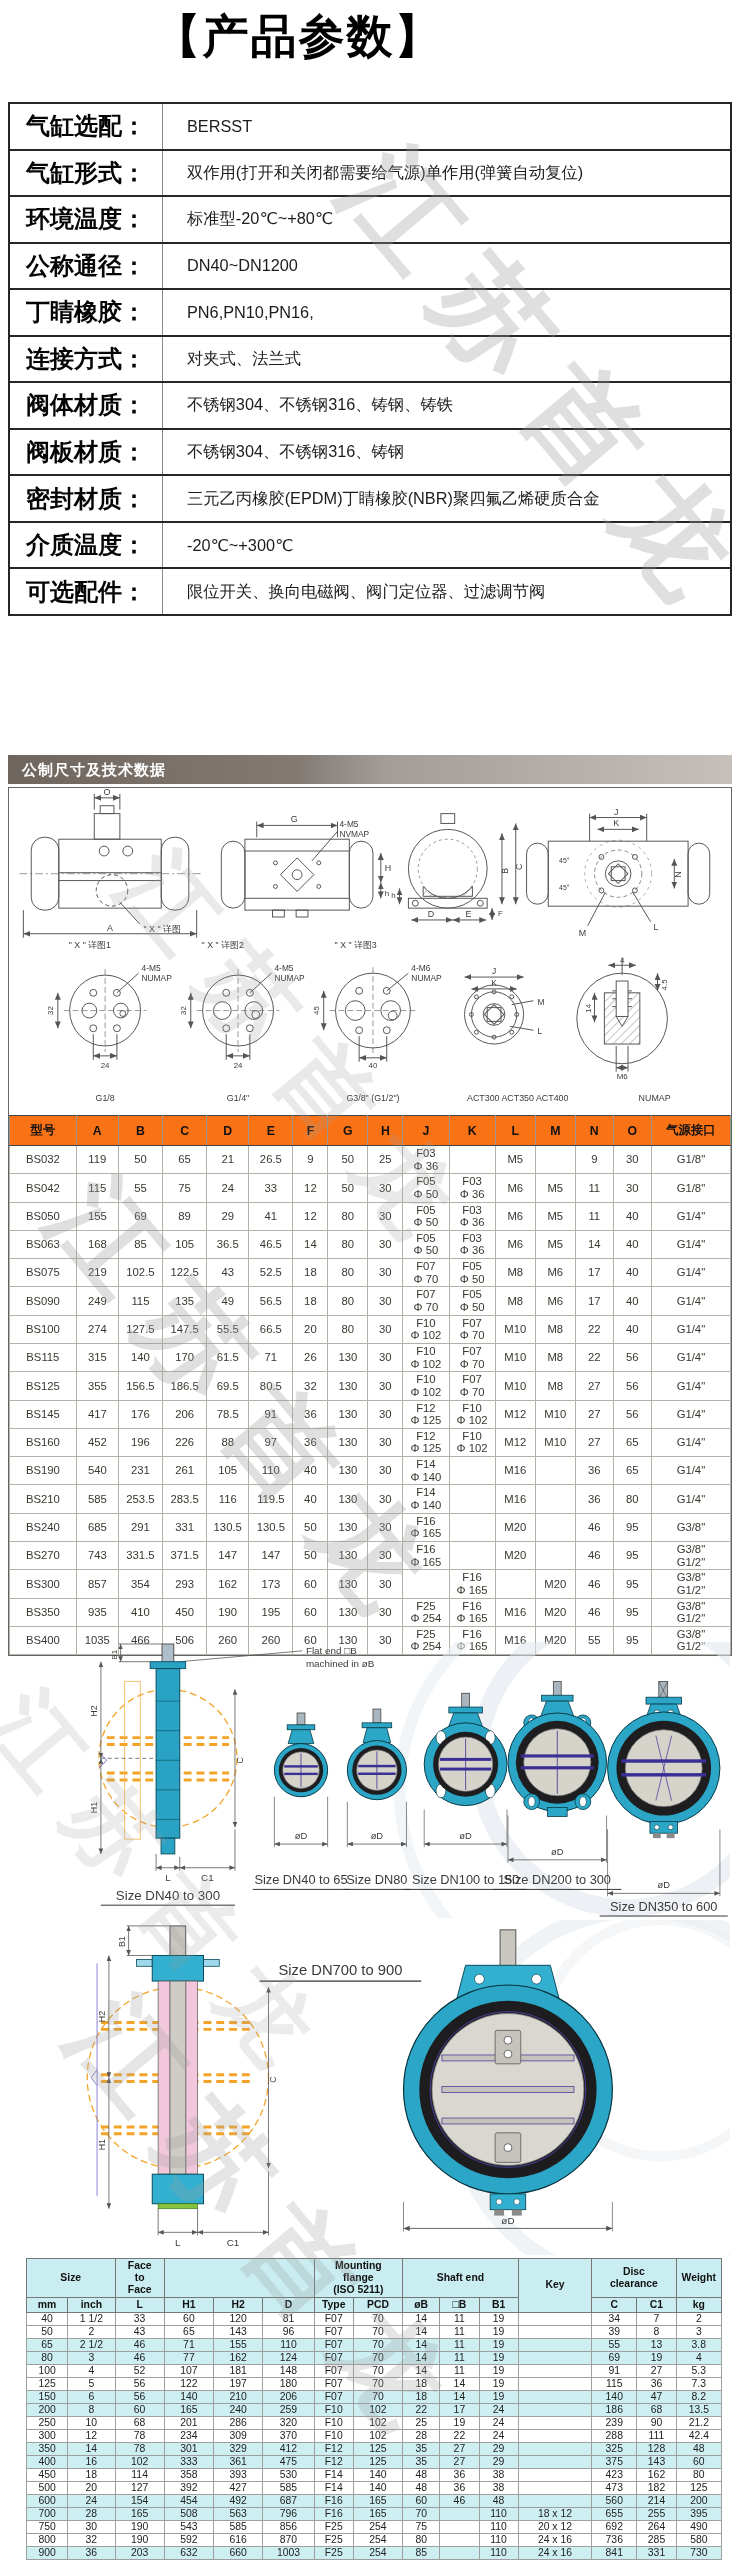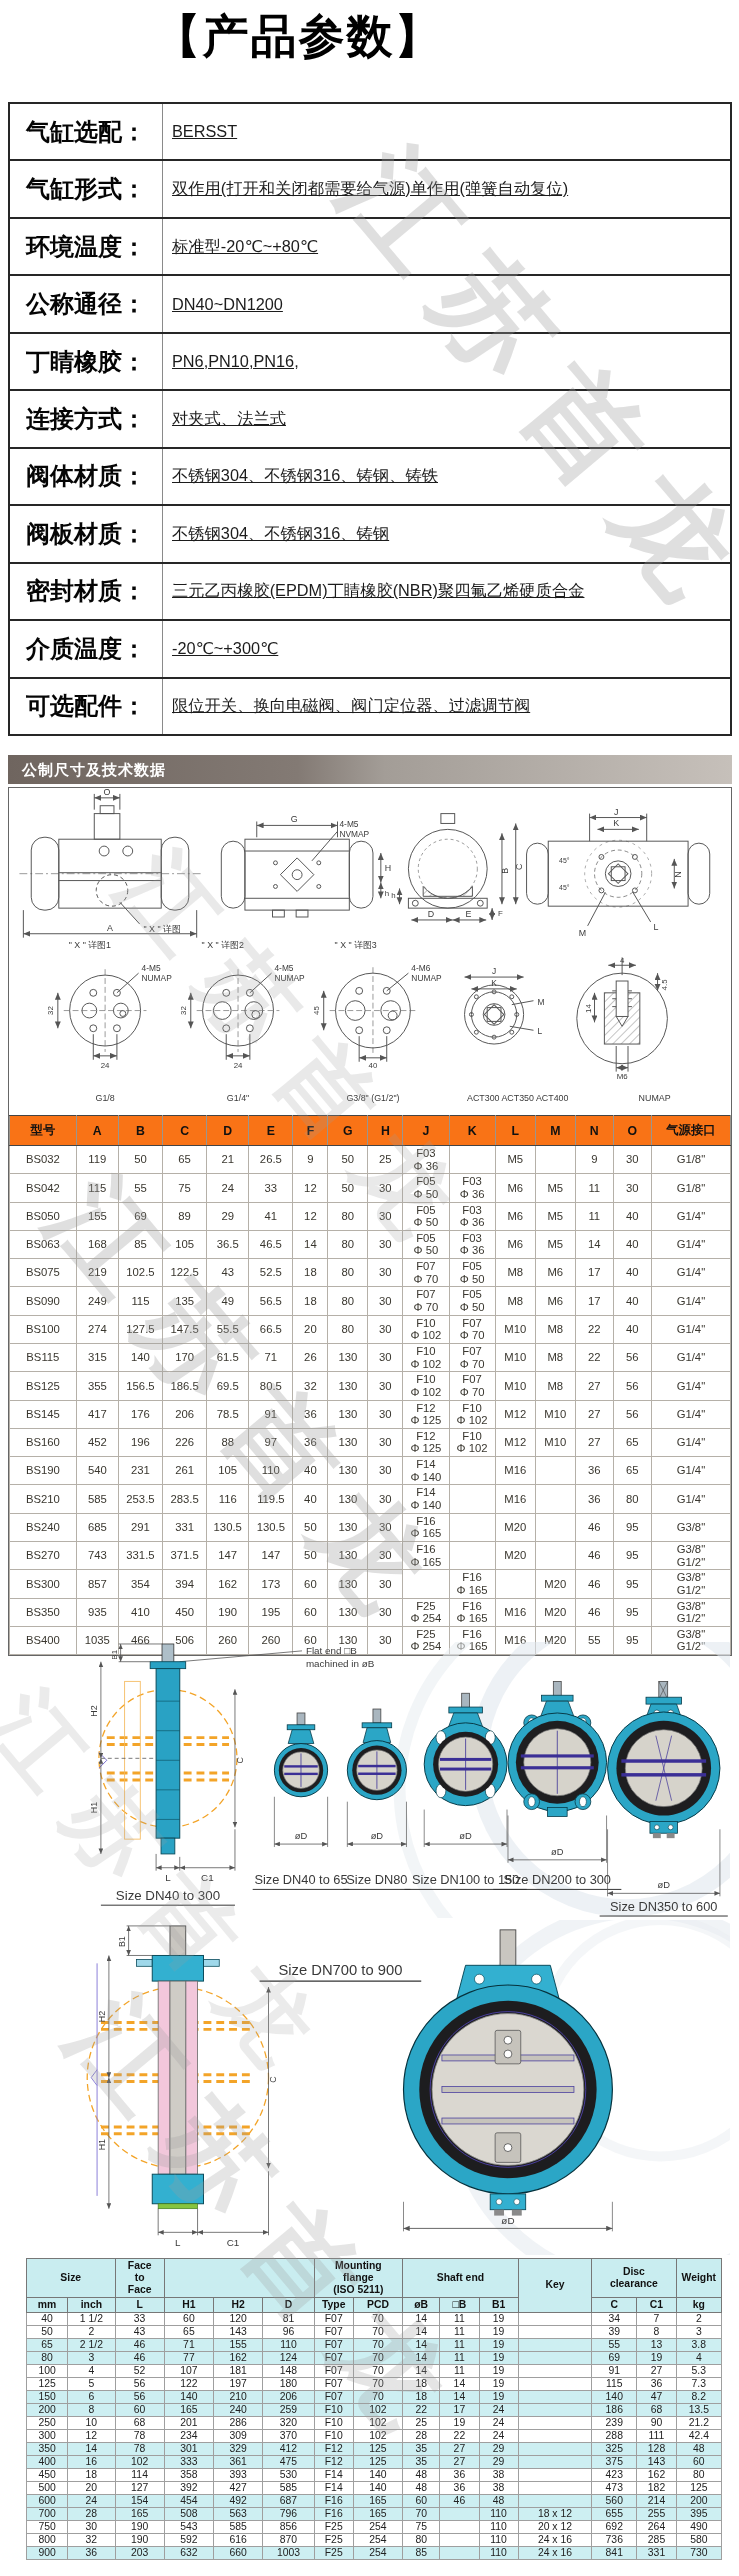--- a/index.html
+++ b/index.html
@@ -4,25 +4,25 @@
 <style>
   html,body{margin:0;padding:0;}
   body{
     width:739px;height:2576px;position:relative;background:#fff;
     font-family:"Liberation Sans","DejaVu Sans",sans-serif;color:#222;overflow:hidden;
   }
   .abs{position:absolute;}
   
   .page-title{top:6px;left:0;width:597px;text-align:center;font-size:46px;font-weight:bold;color:#000;letter-spacing:2px;}
   
-  .param-table{top:102px;left:8px;width:724px;height:634px;border-collapse:collapse;table-layout:fixed;background:#fff;}
+  .param-table{top:102px;left:8px;width:724px;height:514px;border-collapse:collapse;table-layout:fixed;background:#fff;}
   .param-table td{border-top:2px solid #262626;border-bottom:2px solid #262626;vertical-align:middle;}
   .param-table tr td:first-child{border-left:2px solid #262626;border-right:1px solid #8a8a8a;width:150px;
     text-align:center;font-size:24px;font-weight:bold;color:#050505;}
-  .param-table tr td:last-child{border-right:2px solid #262626;font-size:16.3px;color:#1c1c1c;padding-left:9px;text-decoration:underline;}
+  .param-table tr td:last-child{border-right:2px solid #262626;font-size:16.3px;color:#1c1c1c;padding-left:24px;}
   
   .banner{top:755px;left:8px;width:724px;height:29px;line-height:29px;
     background:linear-gradient(to right,#6f655f,#837a74 40%,#a39d97 52%,#c6c0ba);
     color:#fff;font-size:15px;font-weight:bold;padding-left:14px;box-sizing:border-box;letter-spacing:1px;}
   
   .tech-box{top:787px;left:8px;width:724px;border:1px solid #666;background:#fff;box-sizing:border-box;}
   .spec-table{border-collapse:collapse;width:100%;table-layout:fixed;}
   .spec-table th{border:1px solid #9a958d;border-top:1.5px solid #444;border-bottom:1.5px solid #444;
     font-size:12.3px;font-weight:bold;color:#111;height:27px;background:#f97316;}
   .spec-table td{border:1px solid #b5b0a8;font-size:11.3px;color:#3a372f;text-align:center;
@@ -678,21 +678,21 @@
           <td></td>
           <td>46</td>
           <td>95</td>
           <td>G3/8"
 G1/2"</td>
         </tr>
         <tr>
           <td>BS300</td>
           <td>857</td>
           <td>354</td>
-          <td>394</td>
+          <td>293</td>
           <td>162</td>
           <td>173</td>
           <td>60</td>
           <td>130</td>
           <td>30</td>
           <td></td>
           <td>F16
 Φ 165</td>
           <td></td>
           <td>M20</td>

